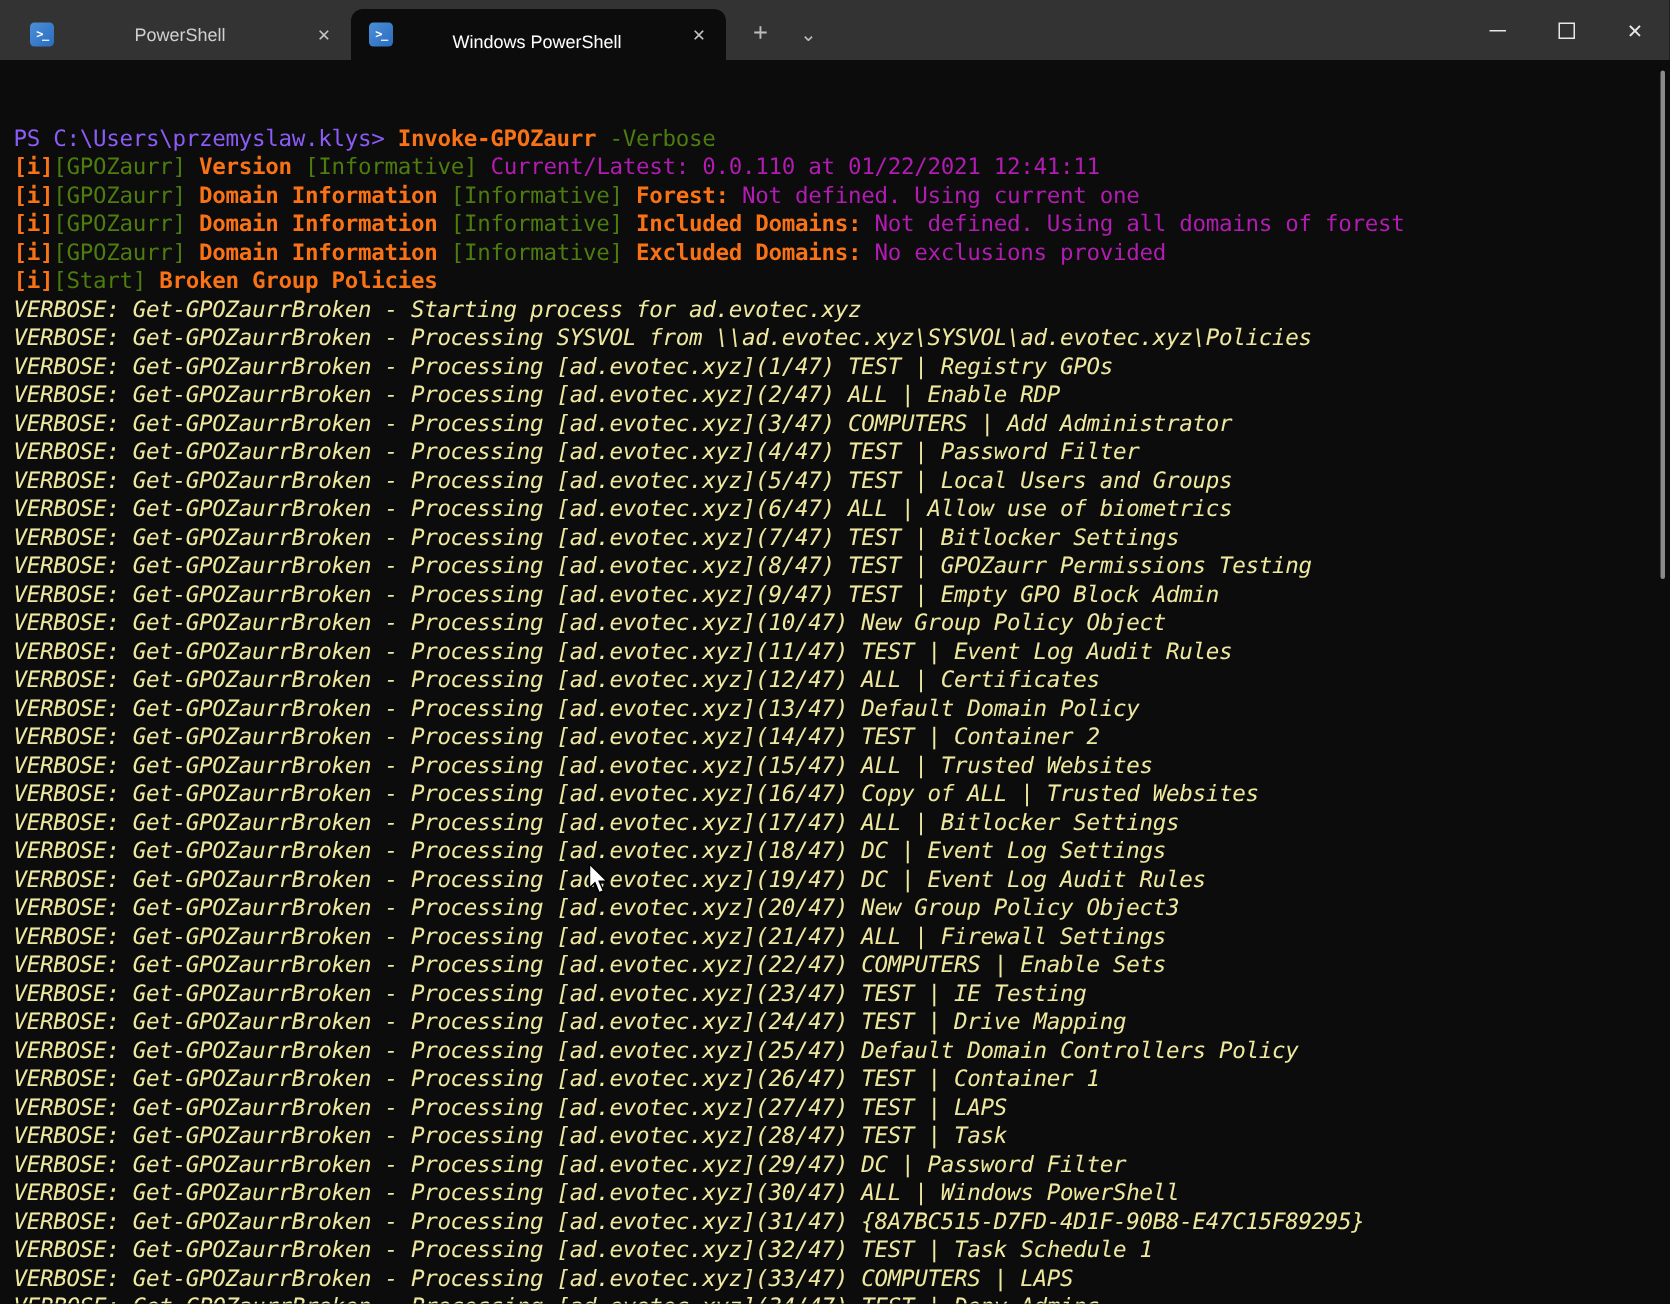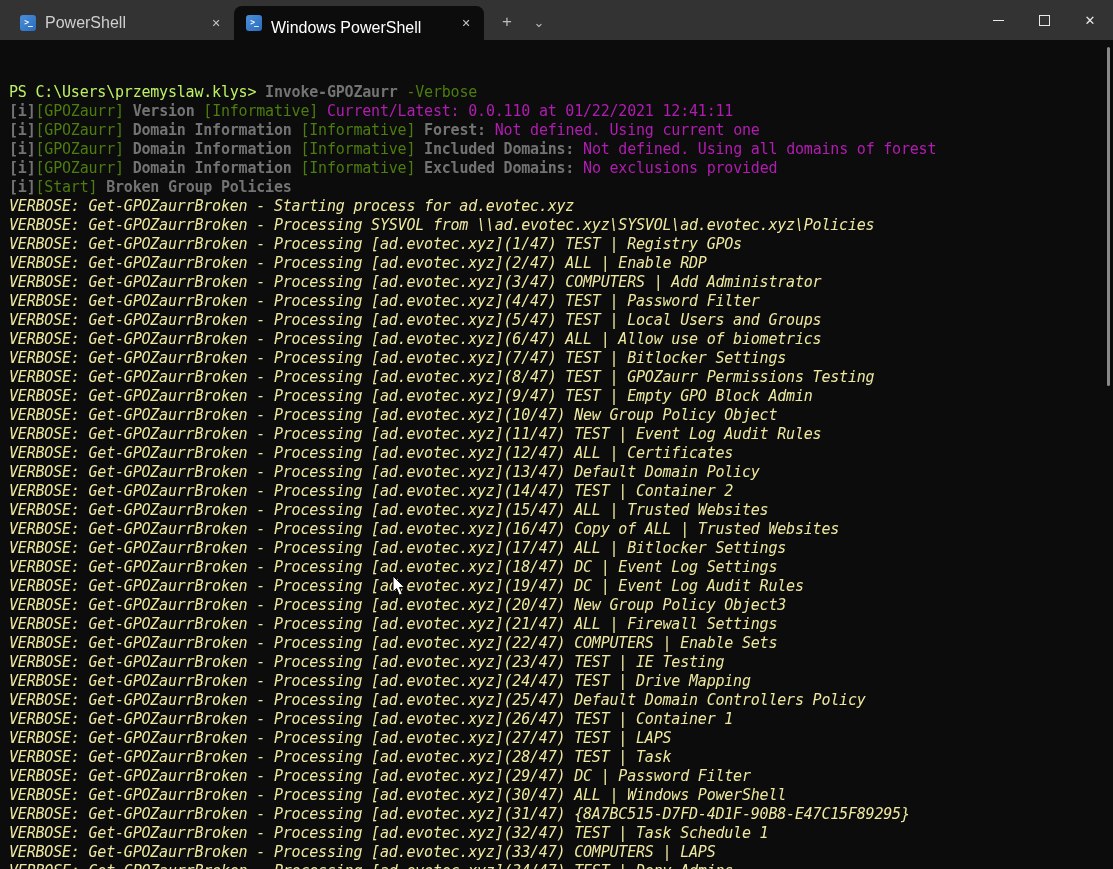--- a/index.html
+++ b/index.html
@@ -21,21 +21,21 @@
   .tab.inactive{width:226px;}
   .tab.active{width:250px;background:#0c0c0c;border-radius:8px 8px 0 0;}
   .ps-icon{
     width:16px;height:16px;flex:0 0 16px;border-radius:3px;
     background:linear-gradient(135deg,#4c8fd8,#2a6cbe);
     color:#ffffff;font-family:"DejaVu Sans Mono",monospace;
     font-size:8px;font-weight:bold;line-height:16px;text-align:center;
     letter-spacing:-1px;
   }
   .tab-label{
-    flex:1;font-size:16px;color:#cfcfcf;white-space:nowrap;overflow:hidden;
+    flex:1;font-size:12px;color:#cfcfcf;white-space:nowrap;overflow:hidden;text-align:center;
   }
   .tab.active .tab-label{color:#ffffff;margin-top:10px;}
   .tab-close{
     width:24px;height:24px;display:flex;align-items:center;justify-content:center;
     color:#c3c3c3;font-size:11px;border-radius:3px;
   }
   .tabbar-btn{
     width:26px;height:26px;margin:0 3px 5px 3px;display:flex;align-items:center;
     justify-content:center;color:#bdbdbd;border-radius:3px;
   }
@@ -47,23 +47,23 @@
   .glyph-max{width:9px;height:9px;border:1px solid #e8e8e8;}
   .glyph-close{color:#e8e8e8;font-size:13px;line-height:13px;}
   
   .terminal{
     position:absolute;top:40px;left:0;width:1113px;height:829px;
     background:#0c0c0c;box-sizing:border-box;padding:5px 14px 0 9px;
     font-family:"DejaVu Sans Mono",monospace;font-size:15px;line-height:19px;
     white-space:pre;overflow:hidden;cursor:text;
   }
   .tline{height:19px;letter-spacing:-0.2px;}
-  .c-white{color:#bef264;}
+  .c-white{color:#8b5cf6;}
   .c-gray{color:#4d7c0f;}
-  .c-yellow{color:#737373;font-weight:bold;text-align:right;}
+  .c-yellow{color:#f97316;font-weight:bold;text-align:right;}
   .c-verbose{color:#efe9a0;font-style:italic;}
   .c-magenta{color:#b21cb2;margin-top:11px;}
   
   .scrollbar-track{
     position:absolute;top:40px;right:0;width:12px;height:829px;
   }
   .scrollbar-thumb{
     position:absolute;top:7px;right:3px;width:3px;height:339px;
     background:#8a8a8a;border-radius:2px;
   }

